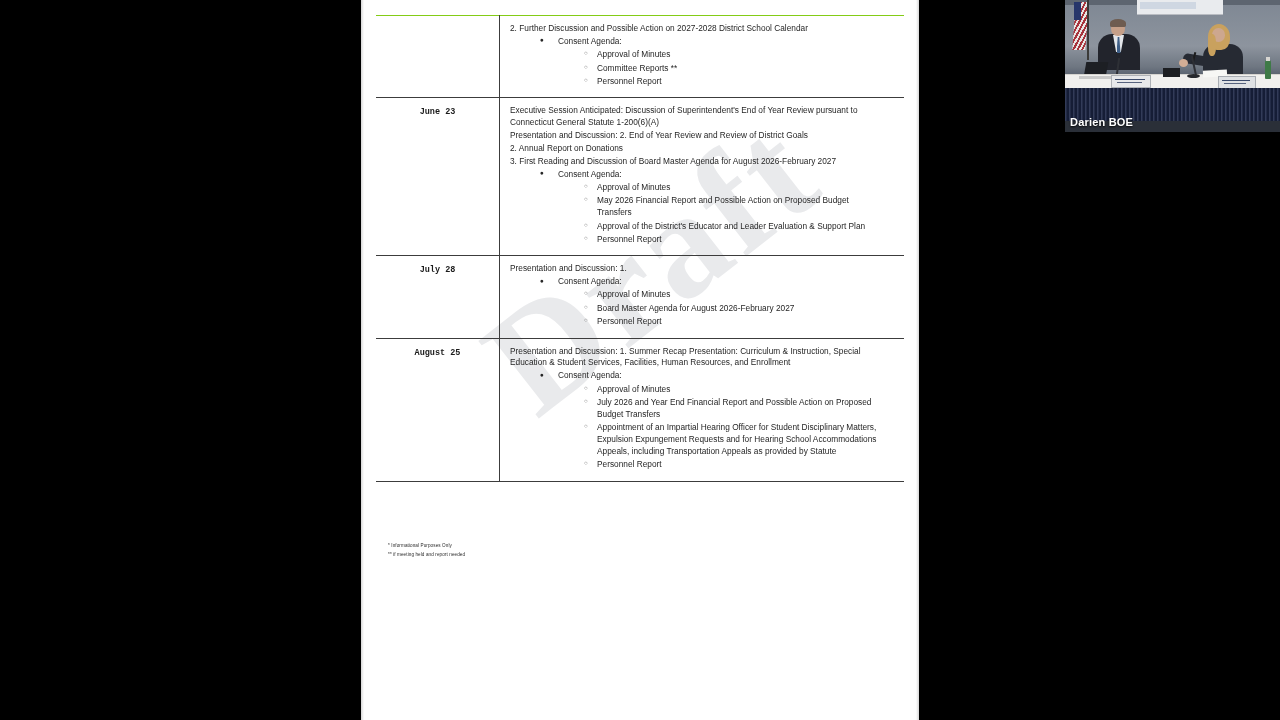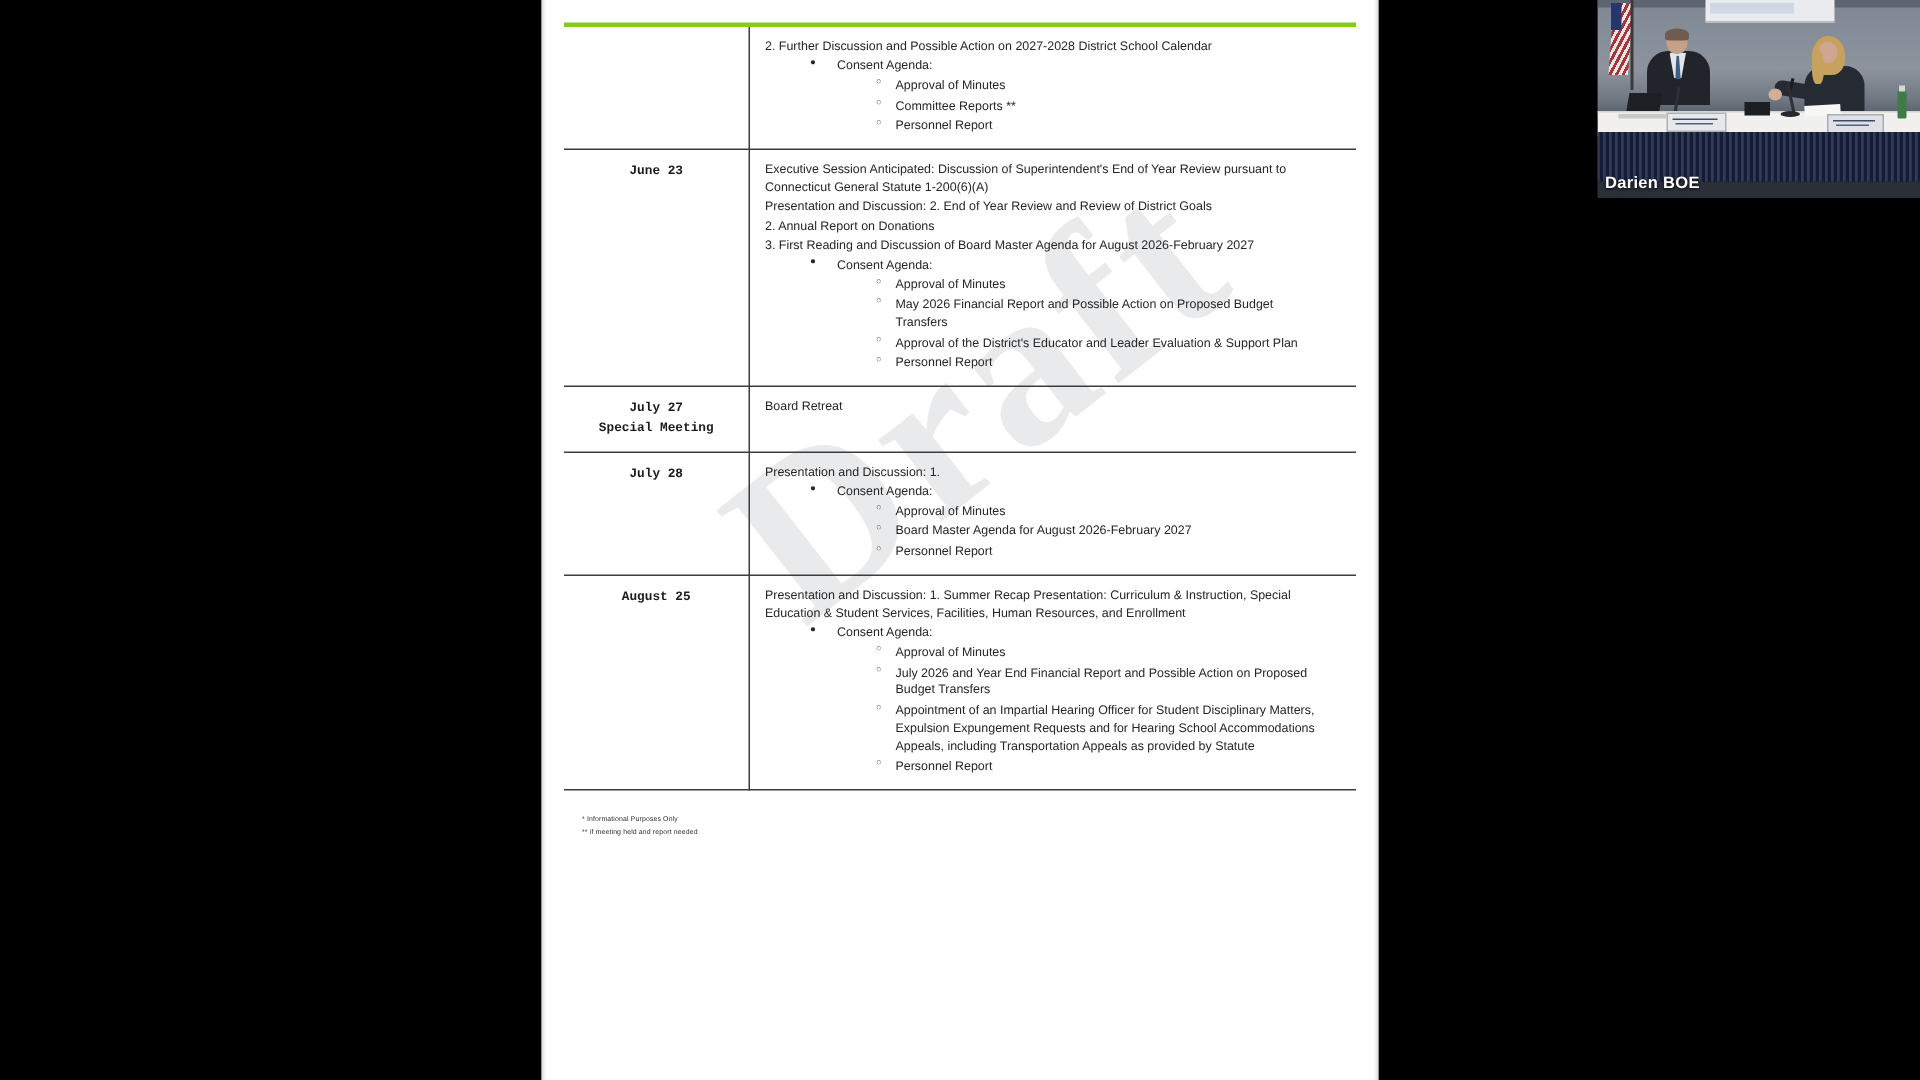--- a/index.html
+++ b/index.html
@@ -74,21 +74,21 @@
     background: transparent;
   }
   .agenda-table td {
     border-top: 1px solid #3c3c3c;
     border-bottom: 1px solid #3c3c3c;
     vertical-align: top;
     padding: 0;
     background: transparent;
   }
   .agenda-table tr.first-row > td {
-    border-top: 3px solid #84cc16;
+    border-top: 1px solid #84cc16;
   }
   td.date-cell {
     width: 111px;
     border-right: 1px solid #3c3c3c;
     text-align: center;
     padding: 8px 6px 10px 6px;
     font-size: 8.5px;
     font-weight: 700;
     color: #1b1b1b;
     line-height: 1.45;
@@ -446,29 +446,20 @@
                   <li>Approval of Minutes</li>
                   <li>May 2026  Financial Report and Possible Action on Proposed Budget Transfers</li>
                   <li>Approval of the District's Educator and Leader Evaluation &amp; Support Plan</li>
                   <li>Personnel Report</li>
                 </ul>
               </li>
             </ul>
           </td>
         </tr>
 
-        <tr>
-          <td class="date-cell">
-            <div>July 27</div>
-            <div>Special Meeting</div>
-          </td>
-          <td class="body-cell">
-            <div class="lead-line">Board Retreat</div>
-          </td>
-        </tr>
 
         <tr>
           <td class="date-cell">
             <div>July 28</div>
           </td>
           <td class="body-cell">
             <div class="lead-line">Presentation and Discussion: 1.</div>
             <ul class="l1">
               <li>
                 <span>Consent Agenda:</span>

